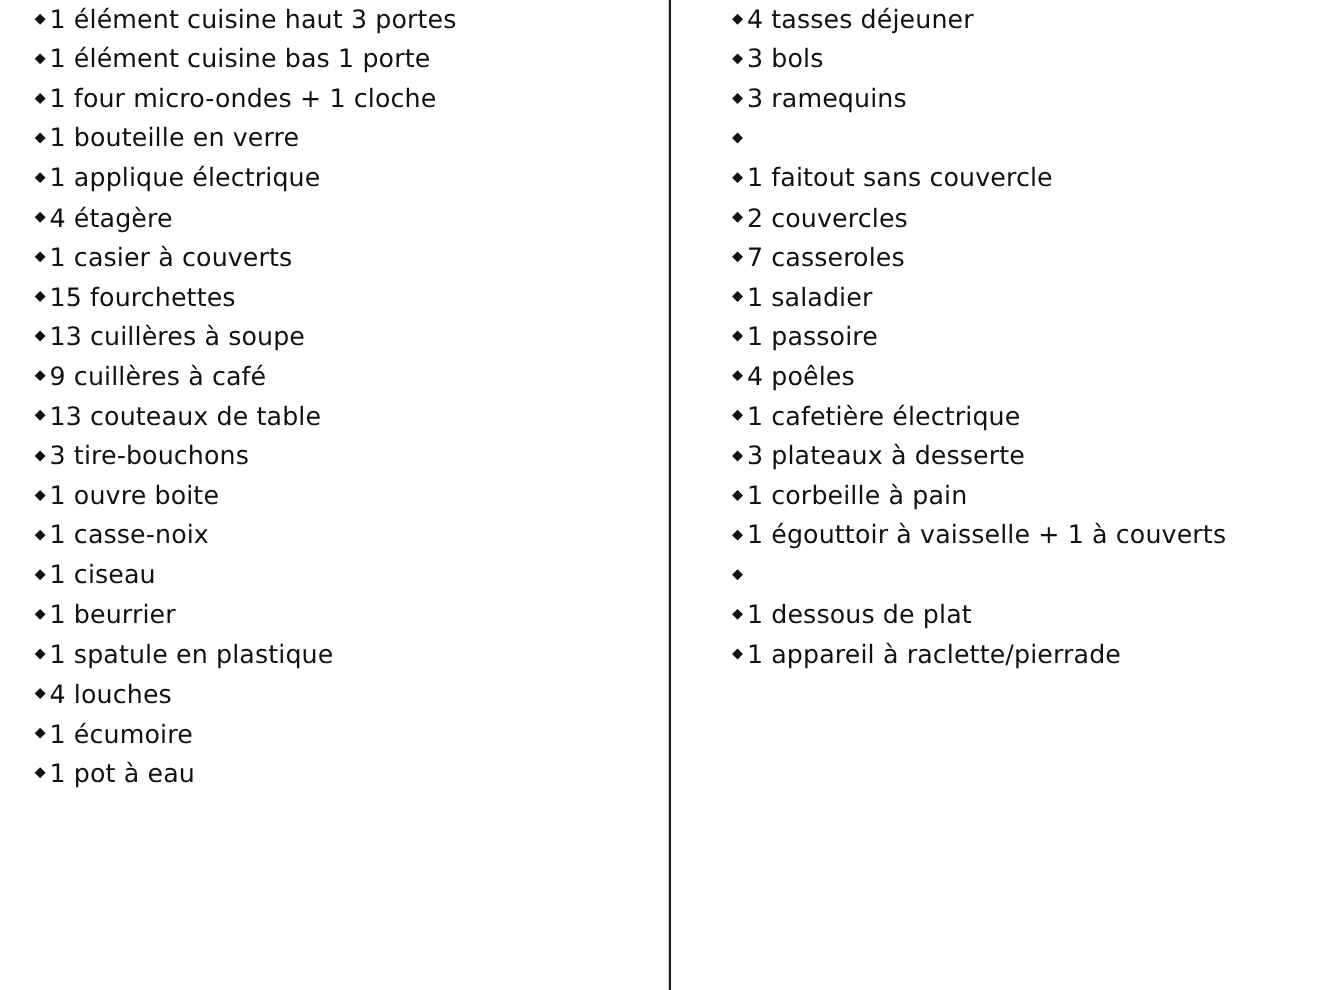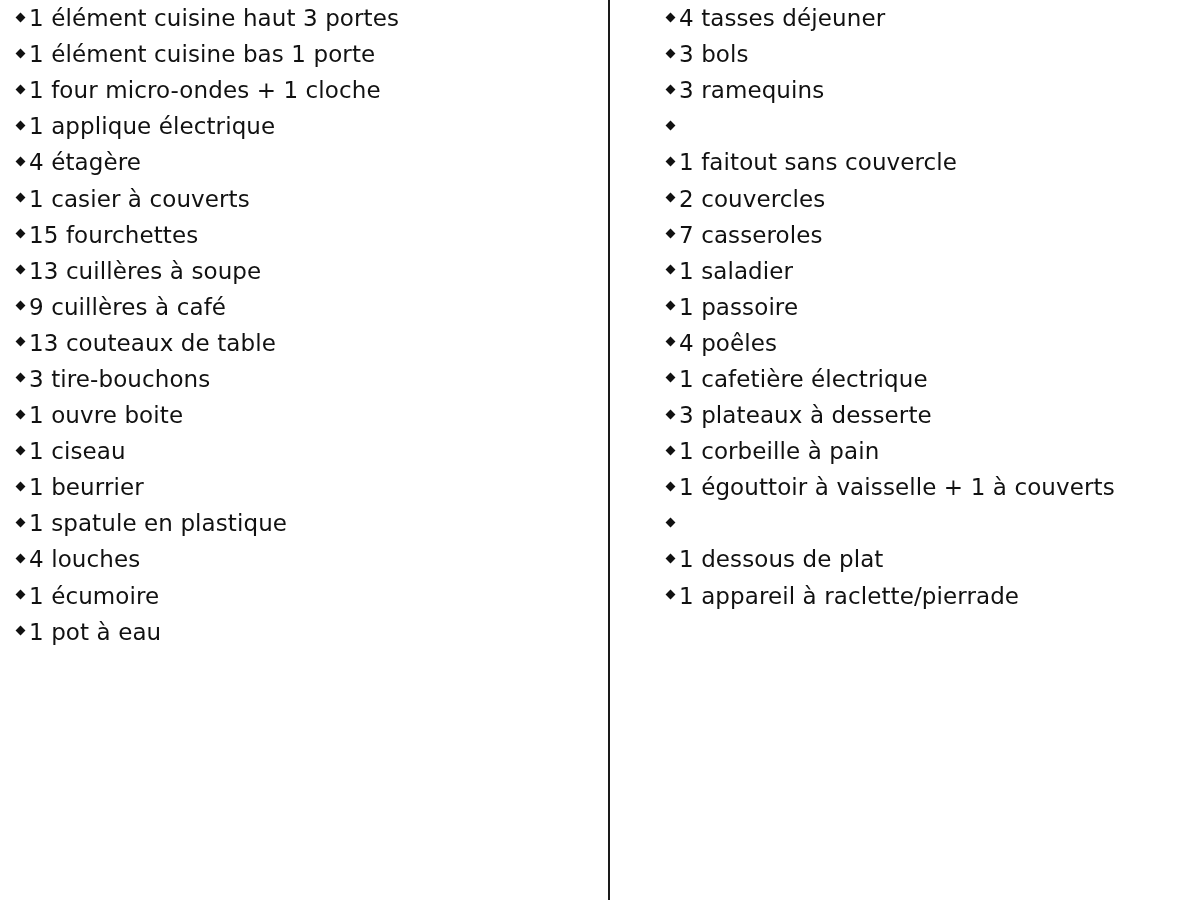--- a/index.html
+++ b/index.html
@@ -15,21 +15,21 @@
       font-family: "DejaVu Sans", sans-serif;
       color: #111111;
     }
     .column {
       position: absolute;
       top: 0;
       margin: 0;
       padding: 0;
       list-style: none;
     }
-    .col-left { left: 16px; width: 570px; }
+    .col-left { left: 32px; width: 570px; }
     .col-right { left: 666px; width: 520px; }
     .item {
       height: 36.1px;
       line-height: 36px;
       font-size: 23px;
       letter-spacing: 0.1px;
       white-space: nowrap;
       display: flex;
       align-items: center;
     }
@@ -63,20 +63,24 @@
   <li class="item">
       <span class="bullet"></span>
       <span>1 élément cuisine bas 1 porte</span>
     </li>
   <li class="item">
       <span class="bullet"></span>
       <span>1 four micro-ondes + 1 cloche</span>
     </li>
   <li class="item">
       <span class="bullet"></span>
+      <span>1 bouteille en verre</span>
+    </li>
+  <li class="item">
+      <span class="bullet"></span>
       <span>1 applique électrique</span>
     </li>
   <li class="item">
       <span class="bullet"></span>
       <span>4 étagère</span>
     </li>
   <li class="item">
       <span class="bullet"></span>
       <span>1 casier à couverts</span>
     </li>
@@ -99,20 +103,24 @@
   <li class="item">
       <span class="bullet"></span>
       <span>3 tire-bouchons</span>
     </li>
   <li class="item">
       <span class="bullet"></span>
       <span>1 ouvre boite</span>
     </li>
   <li class="item">
       <span class="bullet"></span>
+      <span>1 casse-noix</span>
+    </li>
+  <li class="item">
+      <span class="bullet"></span>
       <span>1 ciseau</span>
     </li>
   <li class="item">
       <span class="bullet"></span>
       <span>1 beurrier</span>
     </li>
   <li class="item">
       <span class="bullet"></span>
       <span>1 spatule en plastique</span>
     </li>

